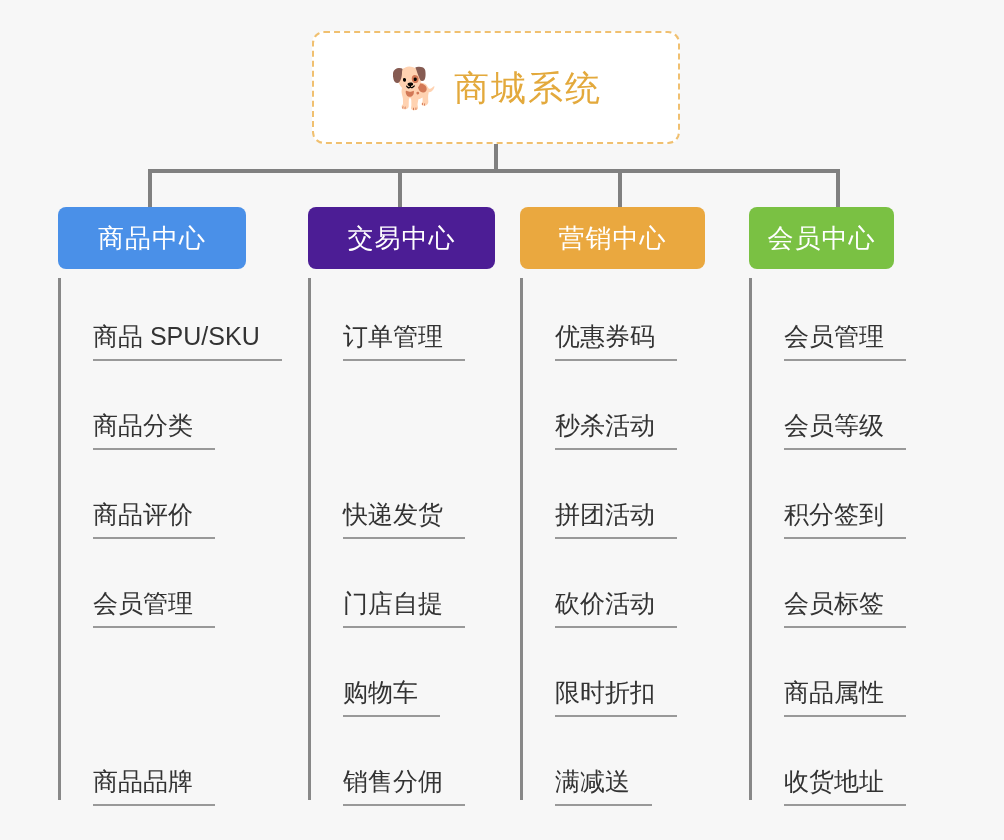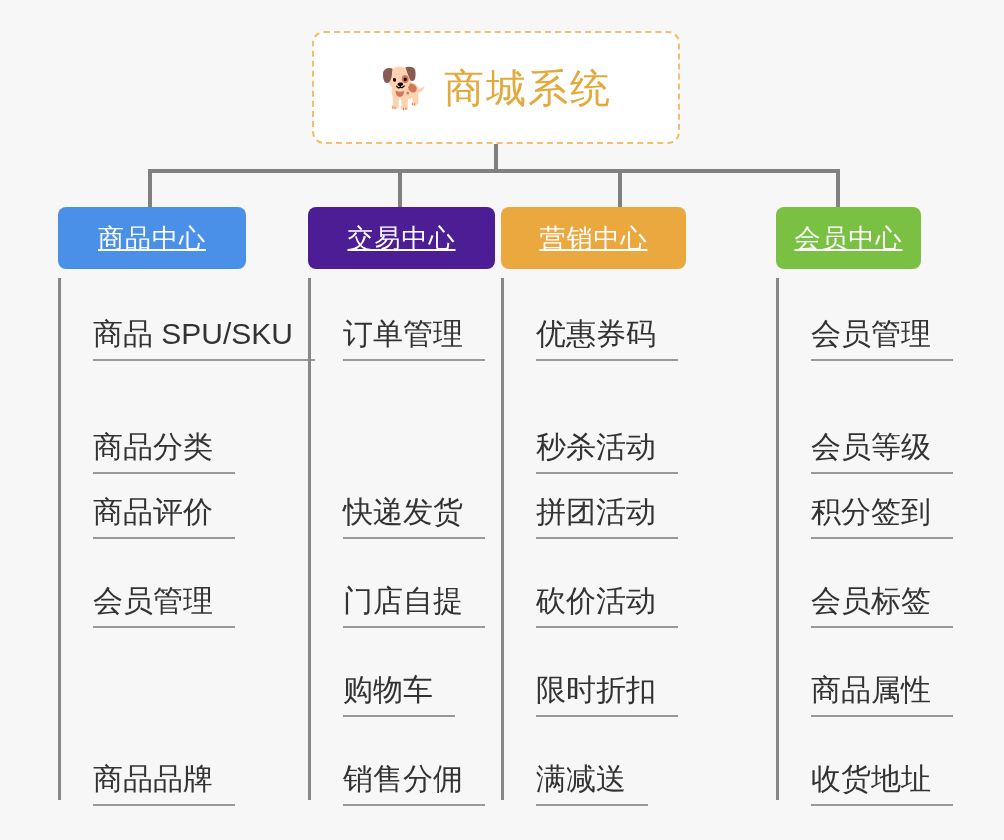--- a/index.html
+++ b/index.html
@@ -33,21 +33,21 @@
     align-items: center;
     justify-content: center;
     gap: 14px;
   }
   .root-icon {
     font-size: 40px;
     line-height: 1;
     display: block;
   }
   .root-title {
-    font-size: 40px;
+    font-size: 35px;
     color: #e3a93c;
     letter-spacing: 2px;
     line-height: 1;
     white-space: nowrap;
   }
 
   
   .conn {
     position: absolute;
     background: #808080;
@@ -74,34 +74,33 @@
   .conn-drop.d3 { left: 618px; }
   .conn-drop.d4 { left: 836px; }
 
   
   .column {
     position: absolute;
     top: 207px;
   }
   .col-1 { left: 58px;  width: 188px; }
   .col-2 { left: 308px; width: 187px; }
-  .col-3 { left: 501px; width: 185px; text-align: center; }
-  .col-4 { left: 736px; width: 185px; padding-left: 40px; }
+  .col-3 { left: 520px; width: 185px; text-align: center; }
+  .col-4 { left: 709px; width: 185px; padding-left: 40px; }
 
   .cat-header {
     height: 62px;
     border-radius: 8px;
     display: flex;
     align-items: center;
     justify-content: center;
     color: #ffffff;
     font-size: 26px;
     letter-spacing: 1px;
     white-space: nowrap;
-    text-decoration: underline;
   }
   .cat-header.c-blue   { background: #4a90e8; }
   .cat-header.c-red    { background: #4c1d95; }
   .cat-header.c-orange { background: #eaa83f; }
   .cat-header.c-green  { background: #7ac143; }
 
   
   .leaf-list {
     position: relative;
     margin-top: 9px;
@@ -112,30 +111,30 @@
 
   .leaf-item {
     position: absolute;
     left: 0;
     height: 89px;
     display: flex;
     align-items: flex-end;
     padding-left: 32px;
   }
   .leaf-label {
-    font-size: 30px;
+    font-size: 25px;
     color: #333333;
     white-space: nowrap;
     padding: 0 22px 9px 0;
     border-bottom: 2px solid #999999;
     line-height: 1.1;
   }
   
   .leaf-item.i0 { top: -6px; }
-  .leaf-item.i1 { top: 83px; margin-top: 24px; }
+  .leaf-item.i1 { top: 83px; }
   .leaf-item.i2 { top: 172px; }
   .leaf-item.i3 { top: 261px; }
   .leaf-item.i4 { top: 350px; }
   .leaf-item.i5 { top: 439px; }
 </style>
 </head>
 <body>
 
 <div id="mindmap">
 

